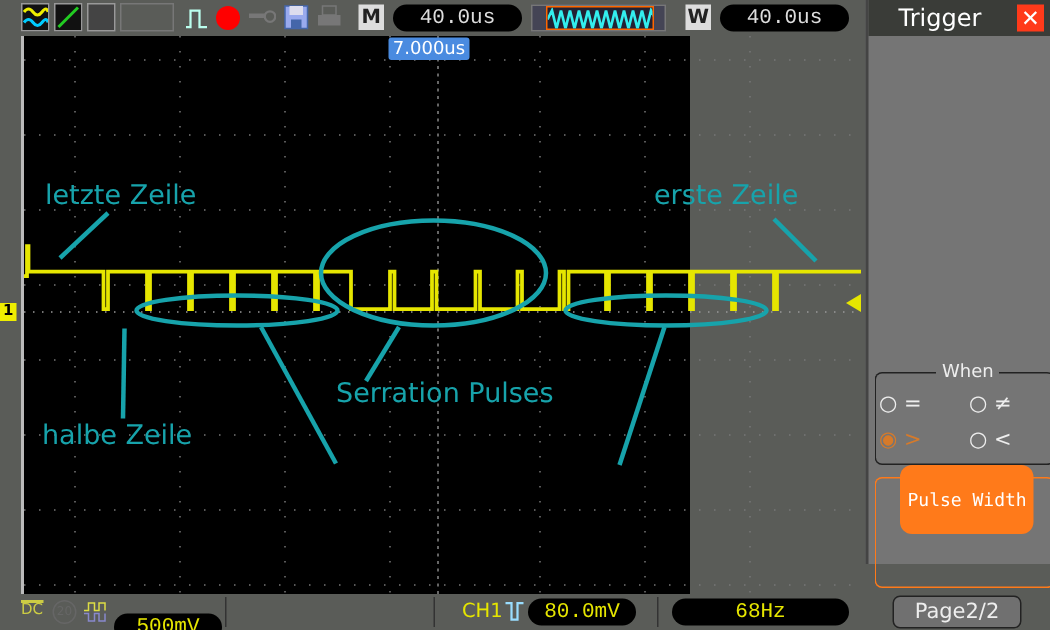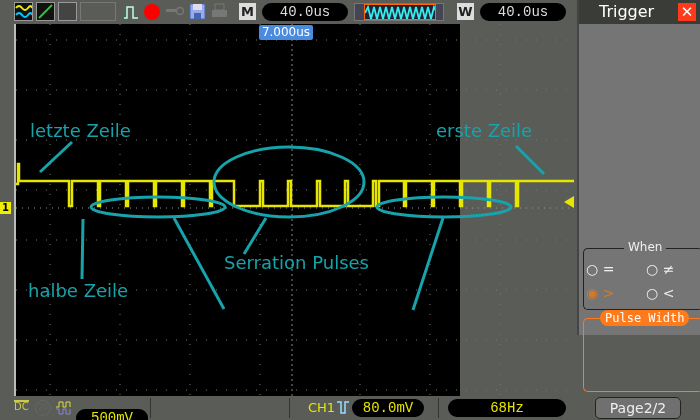--- a/index.html
+++ b/index.html
@@ -3,28 +3,28 @@
 <meta charset="utf-8">
 <style>
   html,body{margin:0;padding:0;}
   body{width:700px;height:420px;background:#5a5c58;position:relative;overflow:hidden;font-family:"DejaVu Sans",sans-serif;}
   .topbar{position:absolute;left:0;top:0;width:577px;height:24px;background:#5a5c58;}
   .ticon{position:absolute;top:2px;width:19px;height:19px;border:1px solid #999;box-sizing:border-box;background:#111;}
   .pill{position:absolute;background:#000;border-radius:9px;color:#ddd;font-size:14px;text-align:center;line-height:18px;height:18px;font-family:Liberation Mono, monospace;}
   .sq{position:absolute;top:3px;width:17px;height:17px;background:#ddd;color:#222;font-weight:bold;font-size:13px;text-align:center;line-height:17px;}
   .screen{position:absolute;left:14px;top:24px;width:446px;height:372px;background:#000;border-left:2px solid #bbb;box-sizing:border-box;}
   .leftstrip{position:absolute;left:0;top:24px;width:14px;height:372px;background:#5a5c58;}
-  .panel{position:absolute;left:577px;top:0;width:123px;height:335px;background:#757575;border-left:2px solid #444;box-sizing:border-box;}
+  .panel{position:absolute;left:577px;top:0;width:123px;height:376px;background:#757575;border-left:2px solid #444;box-sizing:border-box;}
   .panel-head{height:24px;background:#3a3c38;color:#fff;font-size:16px;line-height:24px;padding-left:20px;position:relative;}
   .closebtn{position:absolute;right:4px;top:3px;width:18px;height:18px;background:#ff3a1a;color:#fff;font-weight:bold;text-align:center;line-height:18px;font-size:15px;}
   .when{position:absolute;left:4px;top:248px;width:119px;height:60px;border:1px solid #222;border-radius:5px;border-right:none;}
   .when-title{position:absolute;left:40px;top:-9px;background:#757575;color:#eee;font-size:12px;padding:0 4px;}
   .opt{position:absolute;color:#eee;font-size:14px;}
   .pw{position:absolute;left:4px;top:318px;width:119px;height:72px;border:1px solid #ff7a1a;border-radius:5px;border-right:none;}
-  .pw-title{position:absolute;left:16px;top:-9px;background:#ff7a1a;color:#fff;font-size:12px;border-radius:8px;padding:1px 5px;font-family:"DejaVu Sans Mono",monospace;}
+  .pw-title{position:absolute;left:16px;top:-9px;background:#ff7a1a;color:#fff;font-size:12px;border-radius:8px;padding:16px 5px;font-family:"DejaVu Sans Mono",monospace;}
   .pw-val{position:absolute;left:22px;top:30px;width:70px;height:22px;border:1px solid #666;color:#eee;font-size:14px;text-align:center;line-height:22px;}
   .pagebtn{position:absolute;left:16px;top:397px;width:84px;height:20px;border:1px solid #222;border-radius:5px;color:#eee;font-size:14px;text-align:center;line-height:20px;background:#707070;}
   .bottombar{position:absolute;left:0;top:396px;width:577px;height:24px;background:#5a5c58;}
   .yl{color:#e6e600;}
   .ann{position:absolute;color:#17a3ab;font-size:18px;white-space:nowrap;}
 </style>
 </head>
 <body>
 
 <div class="topbar">

